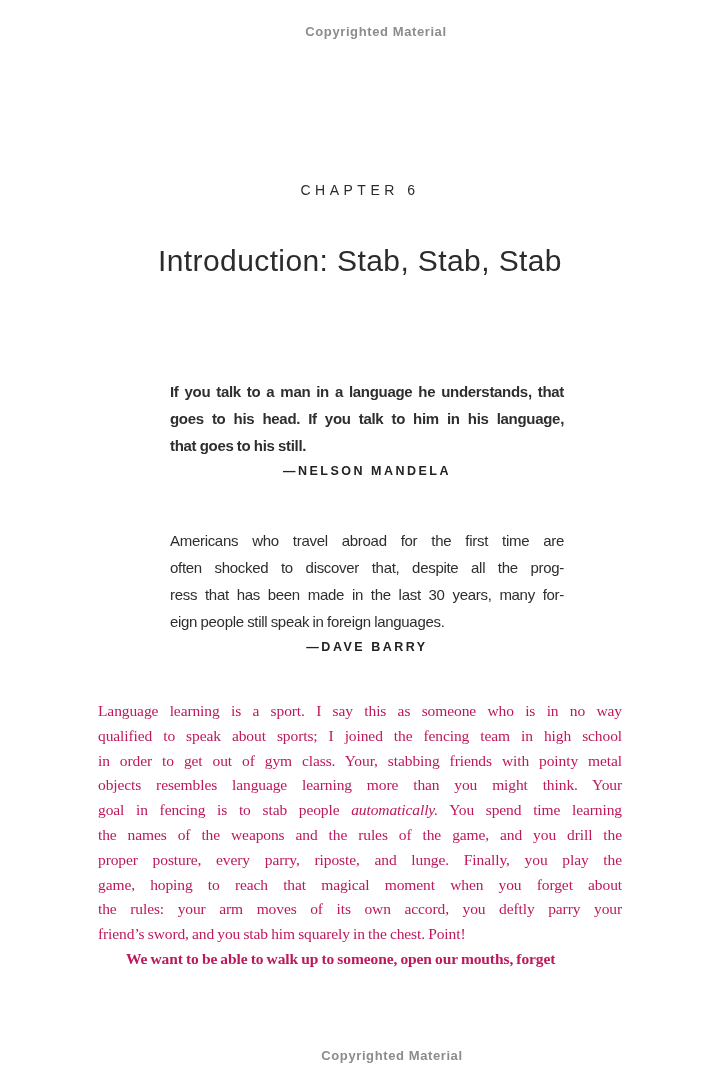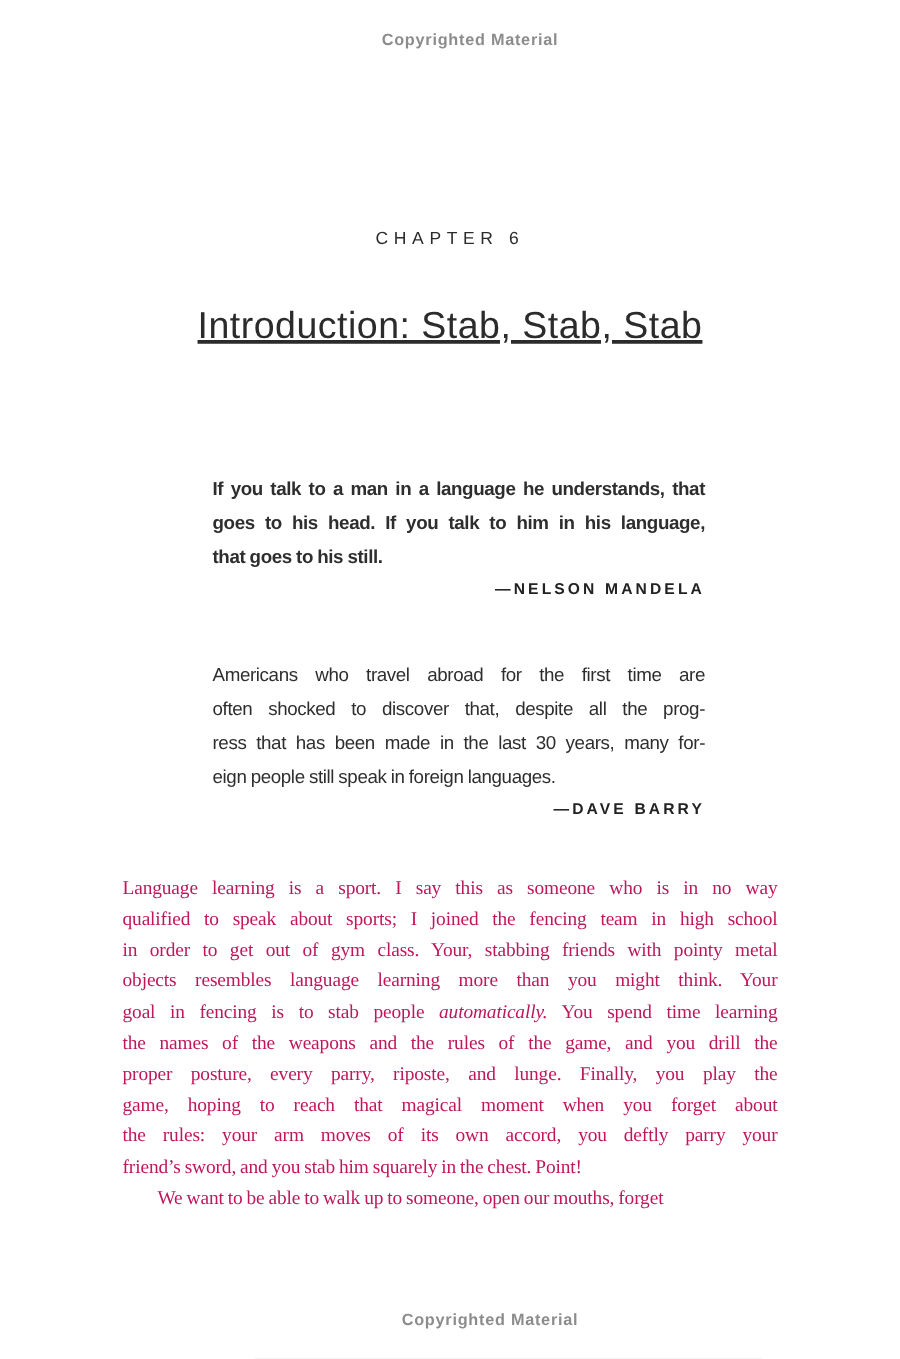--- a/index.html
+++ b/index.html
@@ -65,39 +65,39 @@
     letter-spacing: -0.3px;
     word-spacing: -0.5px;
     color: #2e2e2e;
   }
   .epigraph.first { margin-top: 99px; font-weight: bold; }
   .epigraph.second { margin-top: 48px; }
   .attribution {
     margin-left: 170px;
     width: 394px;
     margin-top: 4px;
-    text-align: right;
+    text-align: center;
     font-size: 12.5px;
     line-height: 16px;
     font-weight: 700;
     letter-spacing: 2.5px;
     color: #222222;
   }
 
   
   .body-text {
     margin: 44px 98px 0 98px;
     font-family: "Liberation Serif", serif;
     font-size: 15.5px;
     line-height: 24.8px;
     letter-spacing: -0.1px;
     word-spacing: -0.6px;
     color: #be185d;
   }
-  .para.indent .line:first-child { text-indent: 28px; }
+  .para.indent .line:first-child { text-indent: 28px; font-weight: bold; }
 
   
   .line {
     text-align: justify;
     text-align-last: justify;
   }
   .line.last {
     text-align: left;
     text-align-last: left;
   }
@@ -105,21 +105,21 @@
 </style>
 </head>
 <body>
 
 <div class="page">
 
   <div class="copyright top">Copyrighted Material</div>
 
   <div class="chapter-label">CHAPTER 6</div>
 
-  <h1 class="chapter-title" style="margin-bottom:12px; margin-left:0; margin-right:0;text-decoration:underline;">Introduction: Stab, Stab, Stab</h1>
+  <h1 class="chapter-title" style="margin-bottom:12px; margin-left:0; margin-right:0;">Introduction: Stab, Stab, Stab</h1>
 
   <div class="epigraph first">
       <div class="line">If you talk to a man in a language he understands, that</div>
       <div class="line">goes to his head. If you talk to him in his language,</div>
       <div class="line last">that goes to his still.</div>
     </div>
   <div class="attribution">—NELSON MANDELA</div>
 
   <div class="epigraph second">
       <div class="line">Americans who travel abroad for the first time are</div>

